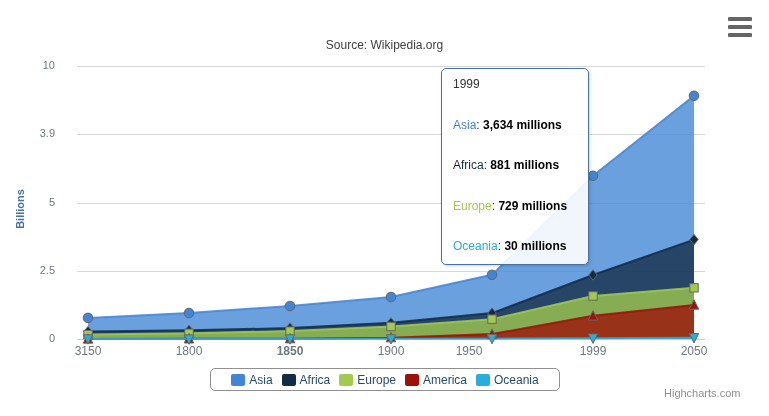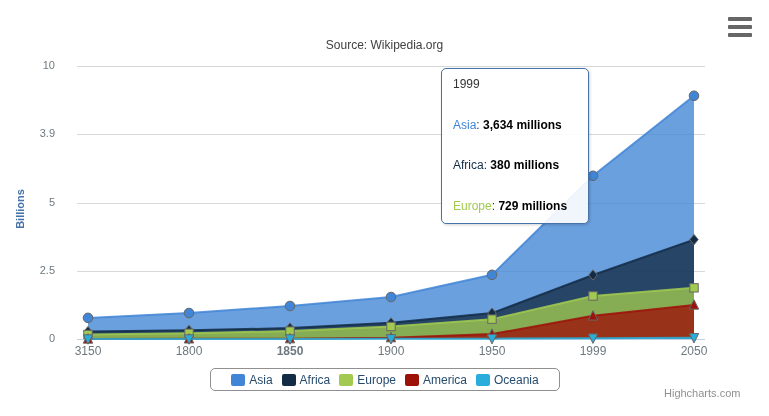--- a/index.html
+++ b/index.html
@@ -204,31 +204,32 @@
       <div class="y-label" style="top: 270.75px;">2.5</div>
       <div class="y-label" style="top: 202.5px;">5</div>
       <div class="y-label" style="top: 134.25px;">3.9</div>
       <div class="y-label" style="top: 66px;">10</div>
     </div>
   <div id="x-labels">
       <div class="x-label" style="left: 88px;">3150</div>
       <div class="x-label" style="left: 189px;">1800</div>
       <div class="x-label" style="left: 290px; font-weight: bold;">1850</div>
       <div class="x-label" style="left: 391px;">1900</div>
-      <div class="x-label" style="left: 492px;">1950</div>
+      <div class="x-label" style="left: 469px;">1950</div>
       <div class="x-label" style="left: 593px;">1999</div>
       <div class="x-label" style="left: 694px;">2050</div>
     </div>
 
   <div class="tooltip">
     <div class="tooltip-header">1999</div>
     <div id="tooltip-rows">
         <div class="tooltip-row"><span class="series-name" style="color: rgb(65, 133, 214);">Asia</span>: <span class="series-val">3,634 millions</span></div>
-        <div class="tooltip-row"><span class="series-name" style="color: rgb(19, 44, 69);">Africa</span>: <span class="series-val">380 millions</span></div>
+        <div class="tooltip-row"><span class="series-name" style="color: rgb(19, 44, 69);">Africa</span>: <span class="series-val">881 millions</span></div>
         <div class="tooltip-row"><span class="series-name" style="color: rgb(162, 202, 80);">Europe</span>: <span class="series-val">729 millions</span></div>
+        <div class="tooltip-row"><span class="series-name" style="color: rgb(41, 174, 219);">Oceania</span>: <span class="series-val">30 millions</span></div>
       </div>
   </div>
 
   <div class="legend">
       <div class="legend-item">
         <span class="legend-swatch" style="background: rgb(65, 133, 214);"></span>
         <span>Asia</span>
       </div>
       <div class="legend-item">
         <span class="legend-swatch" style="background: rgb(19, 44, 69);"></span>

